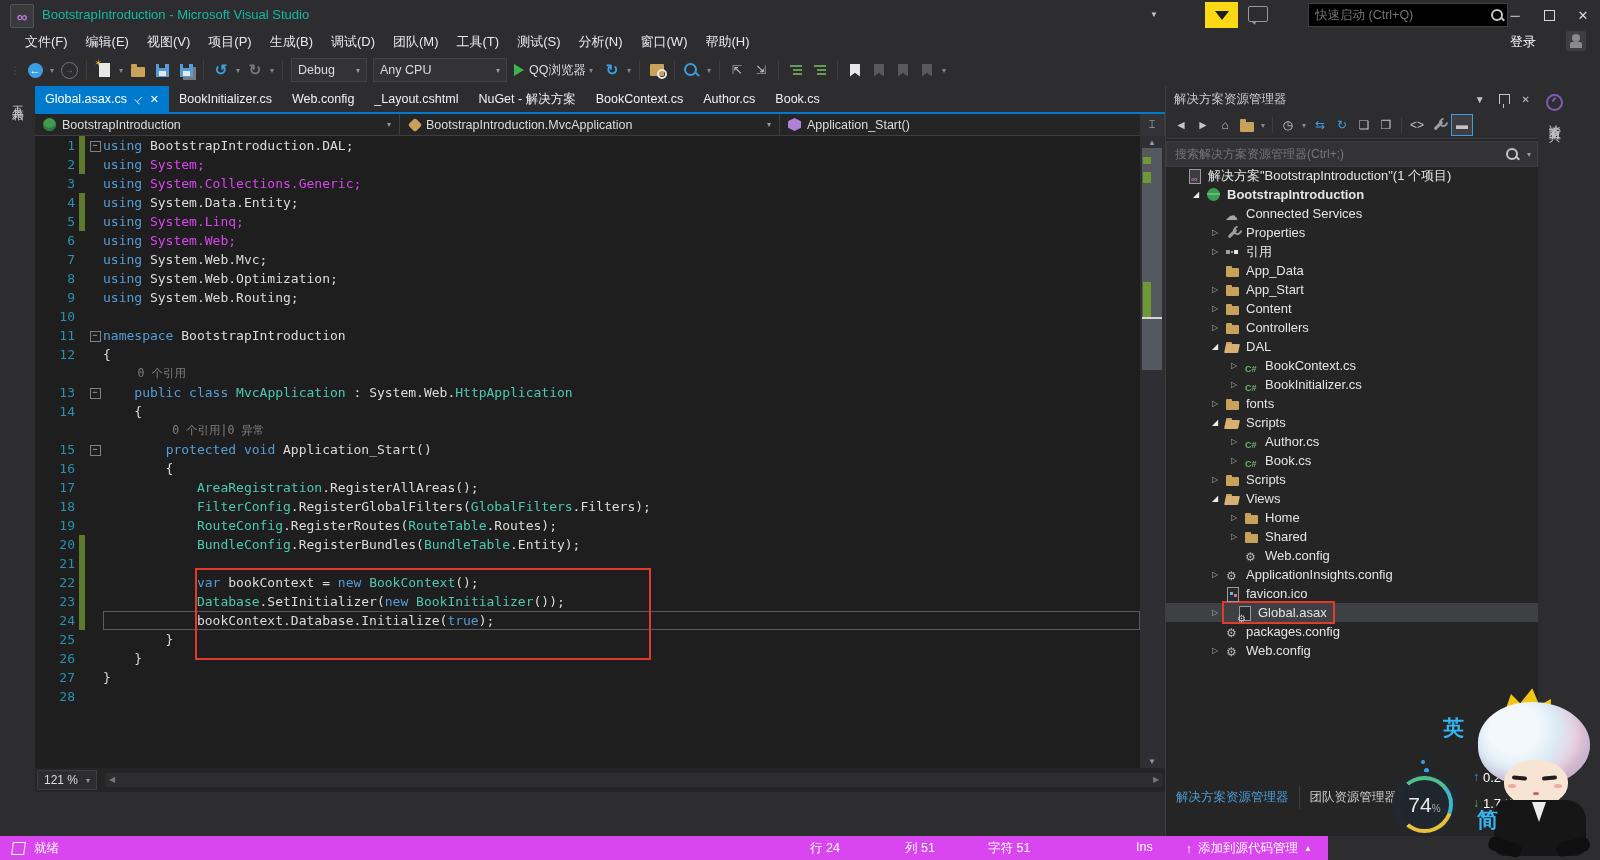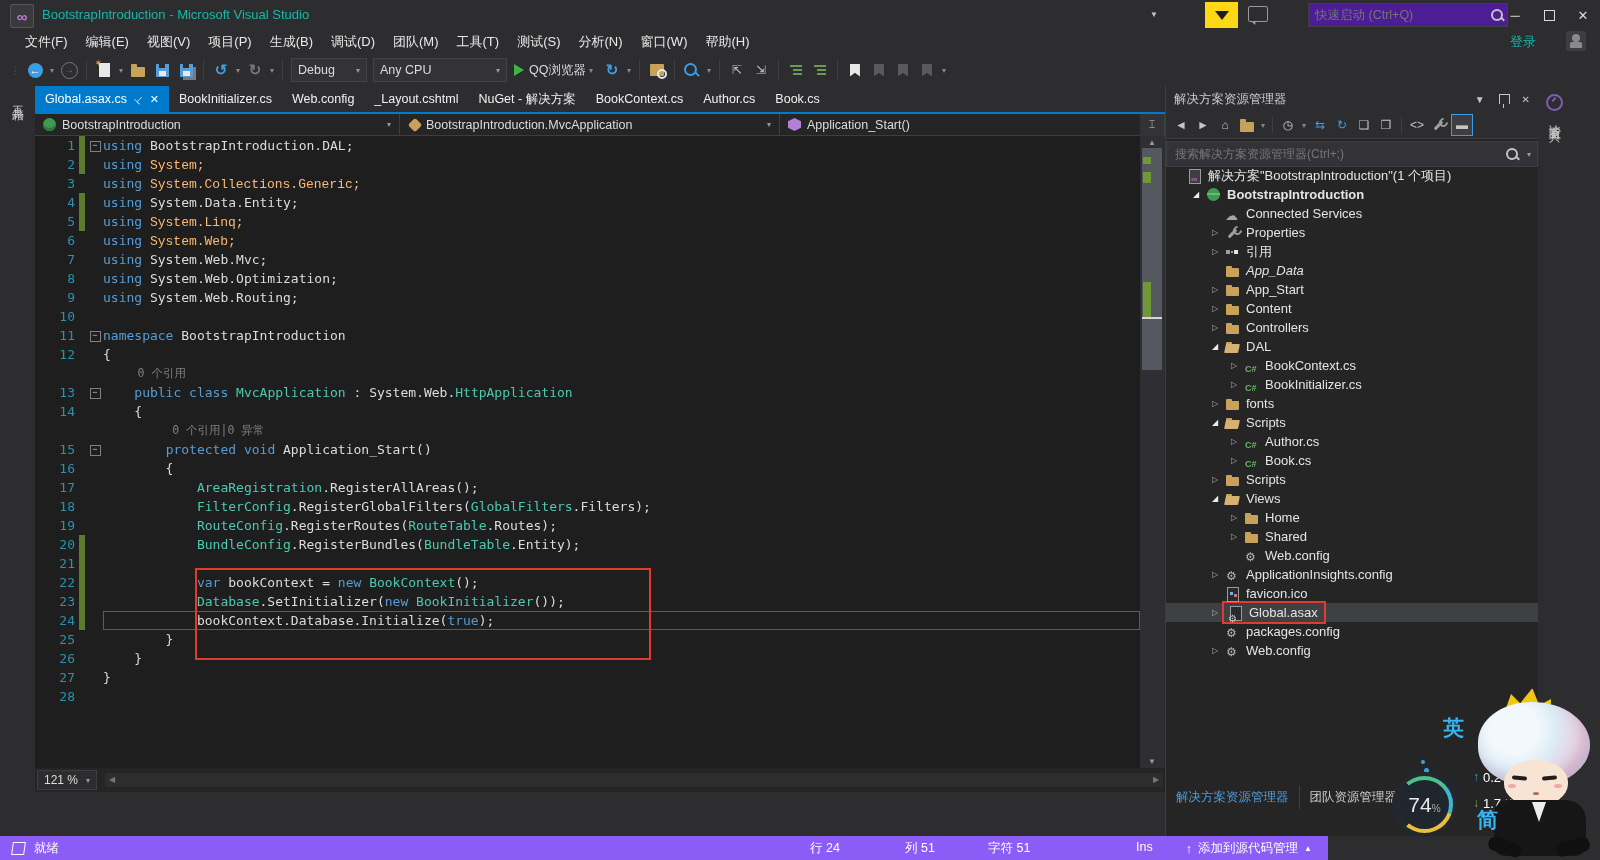--- a/index.html
+++ b/index.html
@@ -9,32 +9,32 @@
 
   
   #titlebar{position:absolute;top:0;left:0;width:1600px;height:30px;background:#2D2D30;}
   .vslogo{position:absolute;left:10px;top:4px;width:22px;height:22px;color:#BC7BD8;font-weight:bold;font-size:15px;
           display:flex;align-items:center;justify-content:center;border:1px solid #555;border-radius:2px;background:#3A3A3E;}
   .apptitle{position:absolute;left:42px;top:7px;color:#14b8a6;font-size:13px;}
   .ql-filter{position:absolute;left:1205px;top:2px;width:33px;height:26px;background:#FDD815;display:flex;align-items:center;justify-content:center;}
   .ql-filter .funnel{width:0;height:0;border-left:7px solid transparent;border-right:7px solid transparent;border-top:9px solid #1E1E1E;}
   .feedback{position:absolute;left:1248px;top:6px;width:18px;height:14px;border:1px solid #999;border-radius:2px;}
   .feedback:after{content:"";position:absolute;left:2px;bottom:-4px;border-left:4px solid transparent;border-right:1px solid transparent;border-top:4px solid #999;}
-  .quicklaunch{position:absolute;left:1308px;top:3px;width:198px;height:22px;background:#4c1d95;border:1px solid #404044;display:flex;align-items:center;gap:8px;}
+  .quicklaunch{position:absolute;left:1308px;top:3px;width:198px;height:22px;background:#000000;border:1px solid #404044;display:flex;align-items:center;gap:8px;}
   .quicklaunch input{flex:1;background:transparent;border:none;outline:none;color:#888;font-size:12.5px;padding:0 6px;font-family:"Liberation Sans",sans-serif;}
   .mag{position:relative;width:14px;height:14px;margin-right:6px;}
   .mag:before{content:"";position:absolute;left:1px;top:1px;width:8px;height:8px;border:2px solid #C5C5C5;border-radius:50%;}
   .mag:after{content:"";position:absolute;left:10px;top:10px;width:5px;height:2px;background:#C5C5C5;transform:rotate(45deg);}
   .winbtn{position:absolute;top:4px;width:30px;height:22px;color:#DADADA;display:flex;align-items:center;justify-content:center;font-size:13px;}
   .winbtn.maxi span{display:inline-block;width:9px;height:9px;border:1px solid #DADADA;}
 
   
   #menubar{position:absolute;top:30px;left:0;width:1600px;height:24px;background:#2D2D30;display:flex;align-items:center;padding-left:16px;box-sizing:border-box;}
   .menu-item{padding:3px 9px;color:#E8E8E8;font-size:13px;cursor:default;}
-  #signin{position:absolute;right:64px;top:3px;color:#14b8a6;}
+  #signin{position:absolute;right:64px;top:3px;color:#ffffff;}
   .avatar{position:absolute;right:14px;top:1px;width:20px;height:20px;background:#3E3E42;border-radius:2px;}
   .avatar:before{content:"";position:absolute;left:6px;top:3px;width:8px;height:8px;border-radius:50%;background:#8A8A8A;}
   .avatar:after{content:"";position:absolute;left:4px;top:11px;width:12px;height:6px;background:#8A8A8A;border-radius:2px 2px 0 0;}
 
   
   #toolbar{position:absolute;top:54px;left:0;width:1600px;height:32px;background:#2D2D30;display:flex;align-items:center;padding-left:6px;box-sizing:border-box;}
   .tb-grip{color:#555;font-size:10px;margin:0 4px;letter-spacing:-1px;}
   .tb-sep{width:1px;height:20px;background:#3E3E42;margin:0 5px;}
   .tbi{width:22px;height:22px;display:flex;align-items:center;justify-content:center;margin:0 1px;position:relative;font-size:13px;color:#C5C5C5;}
   .tb-caret{width:10px;color:#888;font-size:8px;display:flex;align-items:center;justify-content:center;}
@@ -98,21 +98,21 @@
 
   
   #code{position:absolute;left:35px;top:136px;width:1105px;height:632px;background:#1E1E1E;overflow:hidden;}
   .crow{display:flex;height:19px;line-height:19px;white-space:pre;}
   .ln{width:40px;flex:none;text-align:right;color:#2B91AF;font-family:"DejaVu Sans Mono",monospace;font-size:13px;padding-right:2px;}
   .chgcol{width:6px;flex:none;margin:0 2px;}
   .chgcol.on{background:#5E7A2D;}
   .foldcol{width:16px;flex:none;text-align:center;}
   .fb{display:inline-block;width:9px;height:9px;border:1px solid #808080;line-height:7px;font-size:9px;color:#C5C5C5;vertical-align:middle;background:#1E1E1E;}
   .ct{flex:1;font-family:"DejaVu Sans Mono",monospace;font-size:13px;color:#DCDCDC;}
-  .tk-kw{color:#569CD6;}.tk-ty{color:#4EC9B0;}.tk-pl{color:#DCDCDC;}.tk-gr{color:#fdba74;font-family:Liberation Mono, monospace;}
+  .tk-kw{color:#569CD6;}.tk-ty{color:#4EC9B0;}.tk-pl{color:#DCDCDC;}.tk-gr{color:#d946ef;}
   .crow.lens .ct{font-size:11.5px;color:#7F7F7F;}
   .crow.cur .ct{box-shadow:inset 0 0 0 1px #5A5A60;}
   .code-anno{position:absolute;left:160px;top:432px;width:452px;height:88px;border:2px solid #E23B2E;pointer-events:none;}
 
   
   #vscroll{position:absolute;left:1140px;top:136px;width:24px;height:632px;background:#2F2F33;}
   .vs-arrow{position:absolute;left:0;width:24px;text-align:center;color:#999;font-size:8px;}
   .vs-thumb{position:absolute;left:2px;top:12px;width:20px;height:222px;background:#55585E;}
   .vs-mark{position:absolute;left:3px;width:8px;background:#6F9935;}
   .vs-caretline{position:absolute;left:2px;width:20px;height:2px;background:#D6D6D6;}
@@ -125,21 +125,21 @@
   .hscroll{flex:1;height:14px;background:#2D2D30;margin:0 2px 0 8px;position:relative;}
   .hs-arrow{position:absolute;top:0;width:14px;height:14px;color:#777;font-size:8px;text-align:center;line-height:14px;}
 
   
   #bottomtabs{position:absolute;left:0;top:792px;width:1165px;height:44px;background:#252526;padding-left:20px;box-sizing:border-box;}
   .bp-tab{display:inline-block;margin-right:14px;vertical-align:top;}
   .bp-tab .lbl{color:#D0D0D0;font-size:12.5px;padding:5px 2px 0 2px;}
   .bp-tab .bar{height:11px;background:#39393D;margin-top:7px;}
 
   
-  #statusbar{position:absolute;left:0;top:836px;width:1328px;height:24px;background:#8b5cf6;z-index:10;}
+  #statusbar{position:absolute;left:0;top:836px;width:1328px;height:24px;background:#d946ef;z-index:10;}
   #statusbar .sb{position:absolute;top:4px;color:#FFF;font-size:12.5px;}
   .sb-icon{position:absolute;left:12px;top:6px;width:11px;height:11px;border:1px solid #FFF;transform:skewX(-8deg);}
   #sb-src{display:flex;align-items:center;gap:6px;}
 
   
   #sepanel{position:absolute;left:1165px;top:86px;width:373px;height:750px;background:#252526;border-left:1px solid #3E3E42;box-sizing:border-box;}
   .se-title{height:26px;background:#2D2D30;display:flex;align-items:center;padding:0 8px;color:#CCC;font-size:12.5px;}
   .se-title .sp{flex:1;}
   .se-hicon{color:#C5C5C5;font-size:10px;margin-left:12px;}
   .pinicon{display:inline-block;width:9px;height:9px;border:1px solid #C5C5C5;border-bottom:none;position:relative;margin-left:14px;}
@@ -151,21 +151,21 @@
   .se-sep{width:1px;height:16px;background:#3E3E42;margin:0 4px;}
   .se-search{height:24px;margin:2px 0;background:#333337;border:1px solid #3E3E42;display:flex;align-items:center;}
   .se-search input{flex:1;background:transparent;border:none;outline:none;color:#888;font-size:12px;padding:0 8px;font-family:"Liberation Sans",sans-serif;}
   .se-search .carr{color:#999;font-size:8px;margin:0 6px 0 2px;}
   #setree{position:absolute;left:0;top:80px;width:372px;height:615px;overflow:hidden;}
   .trow{height:19px;line-height:19px;display:flex;align-items:center;color:#E4E4E4;font-size:13px;white-space:nowrap;}
   .trow.sel{background:#3F4043;}
   .tarr{width:14px;flex:none;text-align:center;font-size:8px;color:#ABABAB;}
   .tarr.exp{color:#ECECEC;}
   .twrap{display:flex;align-items:center;padding:0 3px;}
-  .twrap.boxed{border:2px solid #E23B2E;padding:0 6px 0 4px;}
+  .twrap.boxed{border:2px solid #E23B2E;padding:0 6px 0 13px;}
   .tlabel.bold{font-weight:bold;}
   .ti{display:inline-block;width:16px;height:16px;margin-right:5px;position:relative;flex:none;}
   .ti-folder:before{content:"";position:absolute;left:1px;top:3px;width:6px;height:3px;background:#C8A25A;border-radius:1px 1px 0 0;}
   .ti-folder:after{content:"";position:absolute;left:1px;top:5px;width:13px;height:9px;background:#C8A25A;border-radius:1px;}
   .ti-folder-open:before{content:"";position:absolute;left:1px;top:3px;width:6px;height:3px;background:#C8A25A;border-radius:1px 1px 0 0;}
   .ti-folder-open:after{content:"";position:absolute;left:0;top:5px;width:14px;height:9px;background:#D7B171;border-radius:1px;transform:skewX(-12deg);}
   .ti-cs:after{content:"C#";position:absolute;left:1px;top:2px;color:#69B765;font-size:9px;font-weight:bold;}
   .ti-config:after{content:"⚙";position:absolute;left:1px;top:0px;color:#B8B8B8;font-size:12px;}
   .ti-cloud:after{content:"☁";position:absolute;left:0;top:0;color:#9FA6AC;font-size:13px;}
   .ti-wrench:before{content:"";position:absolute;left:2px;top:7px;width:11px;height:3px;background:#9E9E9E;border-radius:2px;transform:rotate(-45deg);}
@@ -530,21 +530,21 @@
             <span class="tlabel">Properties</span>
           </span>
         </div>
         <div class="trow" style="padding-left: 42px;">
           <span class="tarr">▷</span>
           <span class="twrap">
             <span class="ti ti-ref"></span>
             <span class="tlabel">引用</span>
           </span>
         </div>
-        <div class="trow" style="padding-left: 42px; font-style: italic;">
+        <div class="trow" style="padding-left: 42px;">
           <span class="tarr"></span>
           <span class="twrap">
             <span class="ti ti-folder"></span>
             <span class="tlabel">App_Data</span>
           </span>
         </div>
         <div class="trow" style="padding-left: 42px;">
           <span class="tarr">▷</span>
           <span class="twrap">
             <span class="ti ti-folder"></span>

